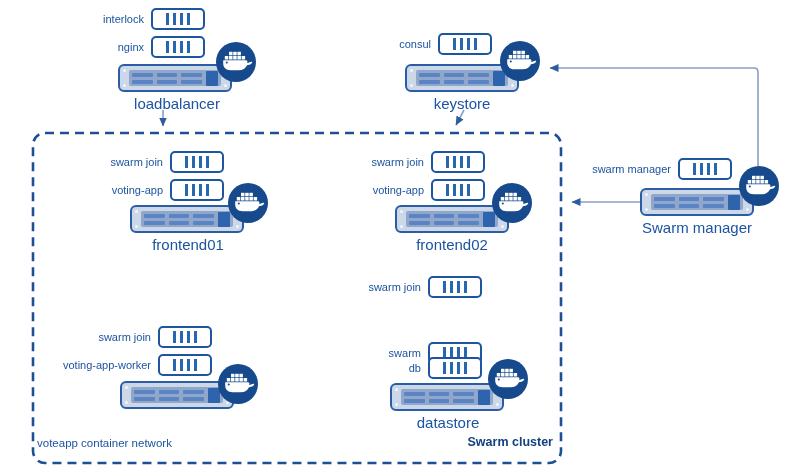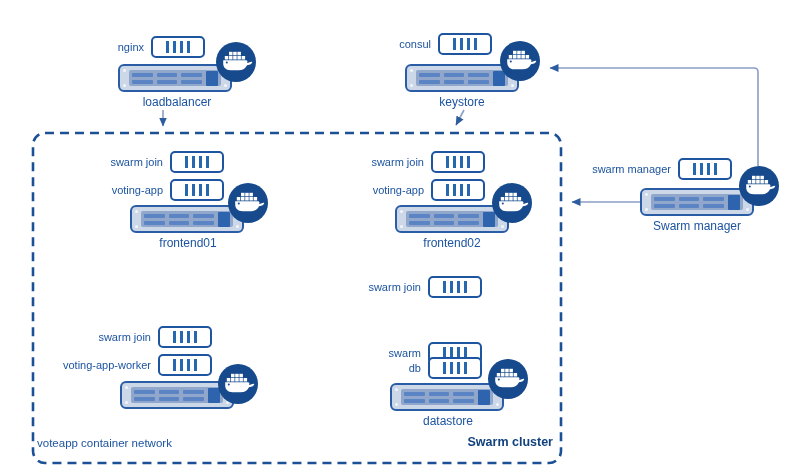--- a/index.html
+++ b/index.html
@@ -34,21 +34,21 @@
   .vent { flex:1; display:flex; flex-direction:column; gap:3px; }
   .vent b { display:block; height:4px; background:#5b84c4; border-radius:1px; }
   .sq { width:12px; height:15px; background:#2e63ad; border-radius:1px; flex:none; }
   .screw { position:absolute; width:3px; height:3px; border-radius:50%; background:#f2f6fb; }
   .s1{left:3px;top:3px} .s2{left:3px;bottom:3px} .s3{right:3px;top:3px} .s4{right:3px;bottom:3px}
 
   .whale { position:absolute; width:40px; height:40px; z-index:4; }
 
   .sname {
     position:absolute; width:160px; text-align:center; z-index:2;
-    font-size:12px; color:#1d54a0; white-space:nowrap;
+    font-size:15px; color:#1d54a0; white-space:nowrap;
   }
   .net-label {
     position:absolute; left:37px; top:437px; z-index:2;
     font-size:11.5px; color:#1d54a0;
   }
   .cluster-label {
     position:absolute; right:242px; top:435px; z-index:2;
     font-size:12.5px; font-weight:bold; color:#11427e;
   }
 </style>
@@ -67,20 +67,29 @@
     <path d="M163,110 L163,126" fill="none" stroke="#8b9ec5" stroke-width="1.6" marker-end="url(#ah)"></path>
     <path d="M464,110 L456,125" fill="none" stroke="#8b9ec5" stroke-width="1.6" marker-end="url(#ah)"></path>
     <path d="M758,166 L758,72 Q758,68 754,68 L550,68" fill="none" stroke="#8b9ec5" stroke-width="1.6" marker-end="url(#ah)"></path>
     <path d="M640,202 L572,202" fill="none" stroke="#8b9ec5" stroke-width="1.6" marker-end="url(#ah)"></path>
   </svg>
 
   <div class="net-label">voteapp container network</div>
   <div class="cluster-label">Swarm cluster</div>
 
   <div class="node">
+    <div class="crow" style="right:590px; top:8px;">
+      <span class="clabel">interlock</span>
+      <span class="cbox">
+          <i></i>
+          <i></i>
+          <i></i>
+          <i></i>
+        </span>
+    </div>
     <div class="crow" style="right:590px; top:36px;">
       <span class="clabel">nginx</span>
       <span class="cbox">
           <i></i>
           <i></i>
           <i></i>
           <i></i>
         </span>
     </div>
     <div class="server" style="left:118px; top:64px;">

